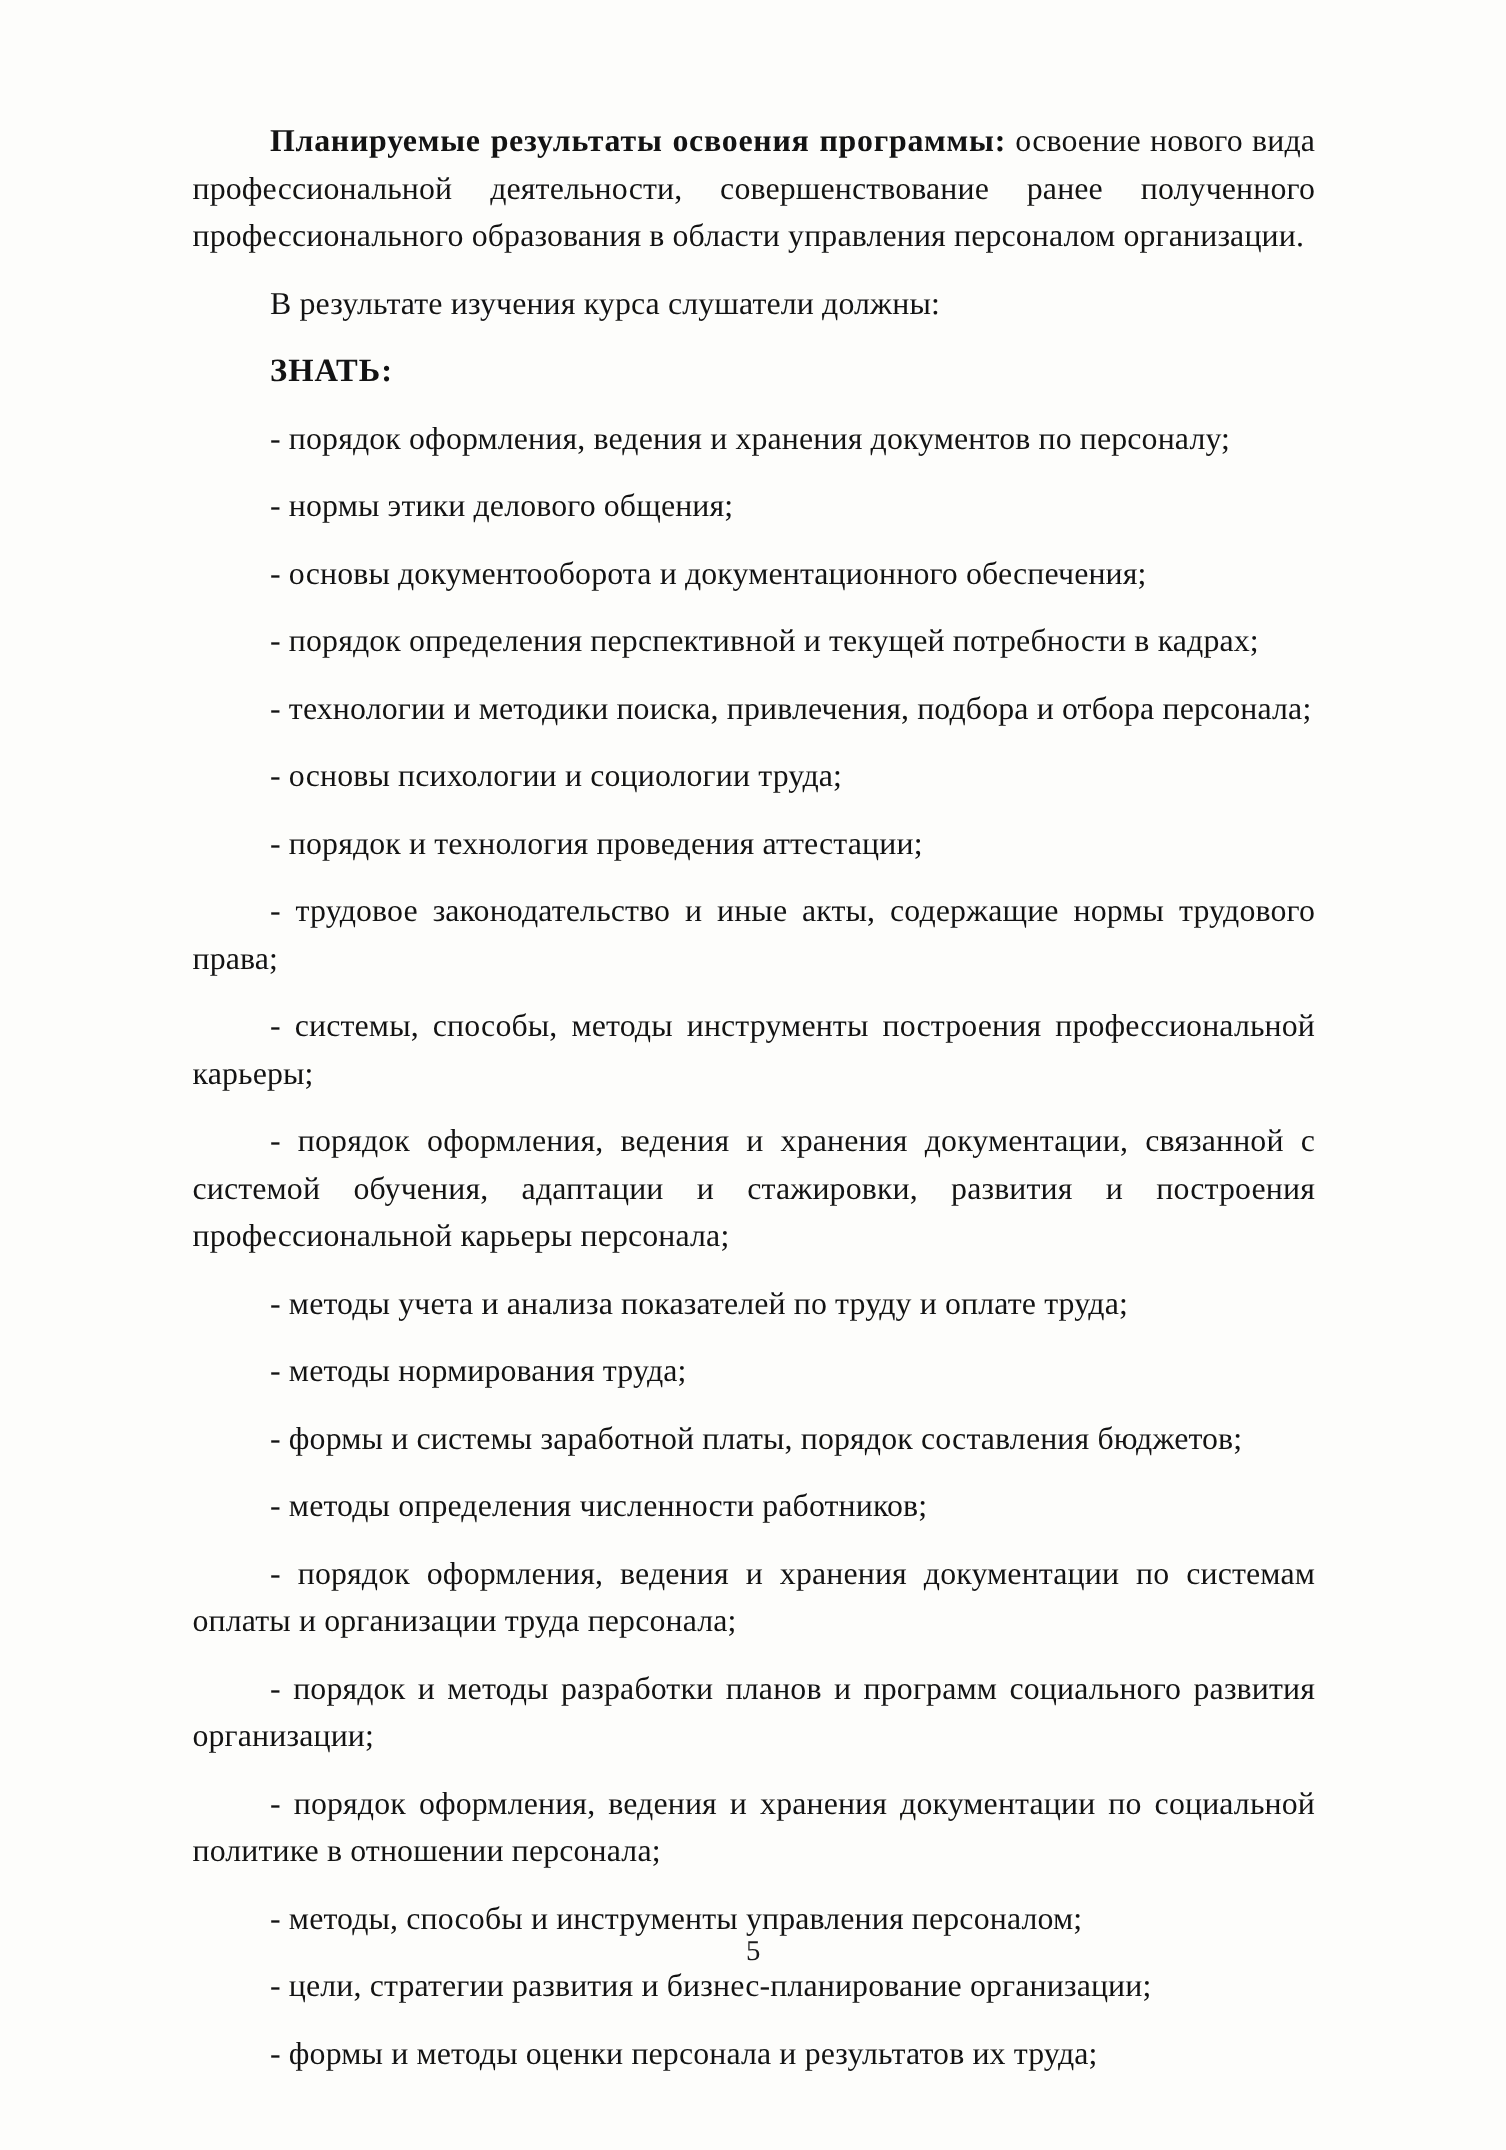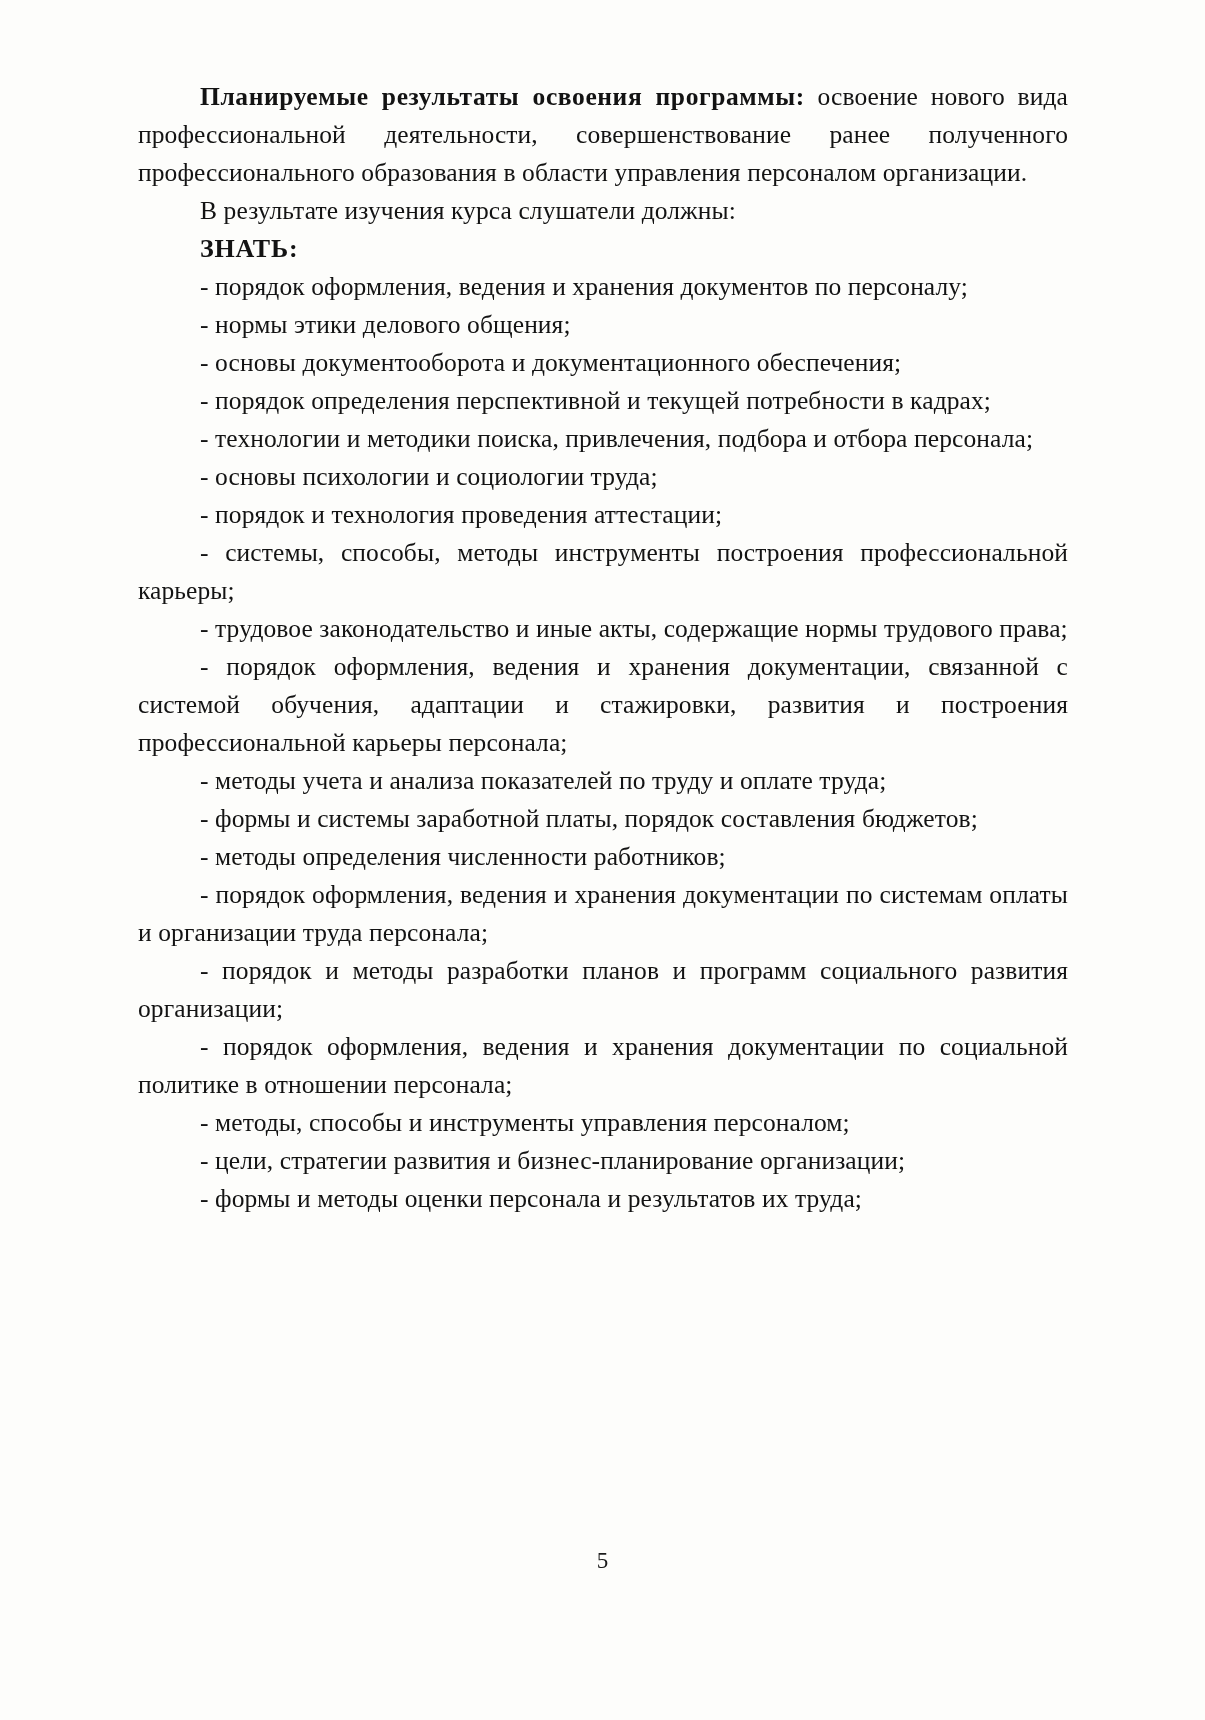--- a/index.html
+++ b/index.html
@@ -17,21 +17,21 @@
     box-sizing: border-box;
     overflow: hidden;
   }
   .content {
     position: absolute;
     left: 138px;
     top: 78px;
     width: 930px;
   }
   p {
-    margin: 0;
+    margin: 16px;
     font-size: 25.5px;
     line-height: 38px;
     text-align: justify;
     text-justify: inter-word;
     letter-spacing: 0.1px;
   }
   p.indent {
     text-indent: 62px;
   }
   .heading-strong {
@@ -71,24 +71,25 @@
 
     <p class="indent section-label">ЗНАТЬ:</p>
 
     <p class="list-line">- порядок оформления, ведения и хранения документов по персоналу;</p>
     <p class="list-line">- нормы этики делового общения;</p>
     <p class="list-line">- основы документооборота и документационного обеспечения;</p>
     <p class="list-line">- порядок определения перспективной и текущей потребности в кадрах;</p>
     <p class="list-line">- технологии и методики поиска, привлечения, подбора и отбора персонала;</p>
     <p class="list-line">- основы психологии и социологии труда;</p>
     <p class="list-line">- порядок и технология проведения аттестации;</p>
+    <p class="list-line">- трудовое законодательство и иные акты, содержащие нормы трудового права;</p>
     <p class="list-line">- системы, способы, методы инструменты построения профессиональной карьеры;</p>
-    <p class="list-line">- трудовое законодательство и иные акты, содержащие нормы трудового права;</p>
     <p class="list-line">- порядок оформления, ведения и хранения документации, связанной с системой обучения, адаптации и стажировки, развития и построения профессиональной карьеры персонала;</p>
     <p class="list-line">- методы учета и анализа показателей по труду и оплате труда;</p>
+    <p class="list-line">- методы нормирования труда;</p>
     <p class="list-line">- формы и системы заработной платы, порядок составления бюджетов;</p>
     <p class="list-line">- методы определения численности работников;</p>
     <p class="list-line">- порядок оформления, ведения и хранения документации по системам оплаты и организации труда персонала;</p>
     <p class="list-line">- порядок и методы разработки планов и программ социального развития организации;</p>
     <p class="list-line">- порядок оформления, ведения и хранения документации по социальной политике в отношении персонала;</p>
     <p class="list-line">- методы, способы и инструменты управления персоналом;</p>
     <p class="list-line">- цели, стратегии развития и бизнес-планирование организации;</p>
     <p class="list-line">- формы и методы оценки персонала и результатов их труда;</p>
 
   </div>

